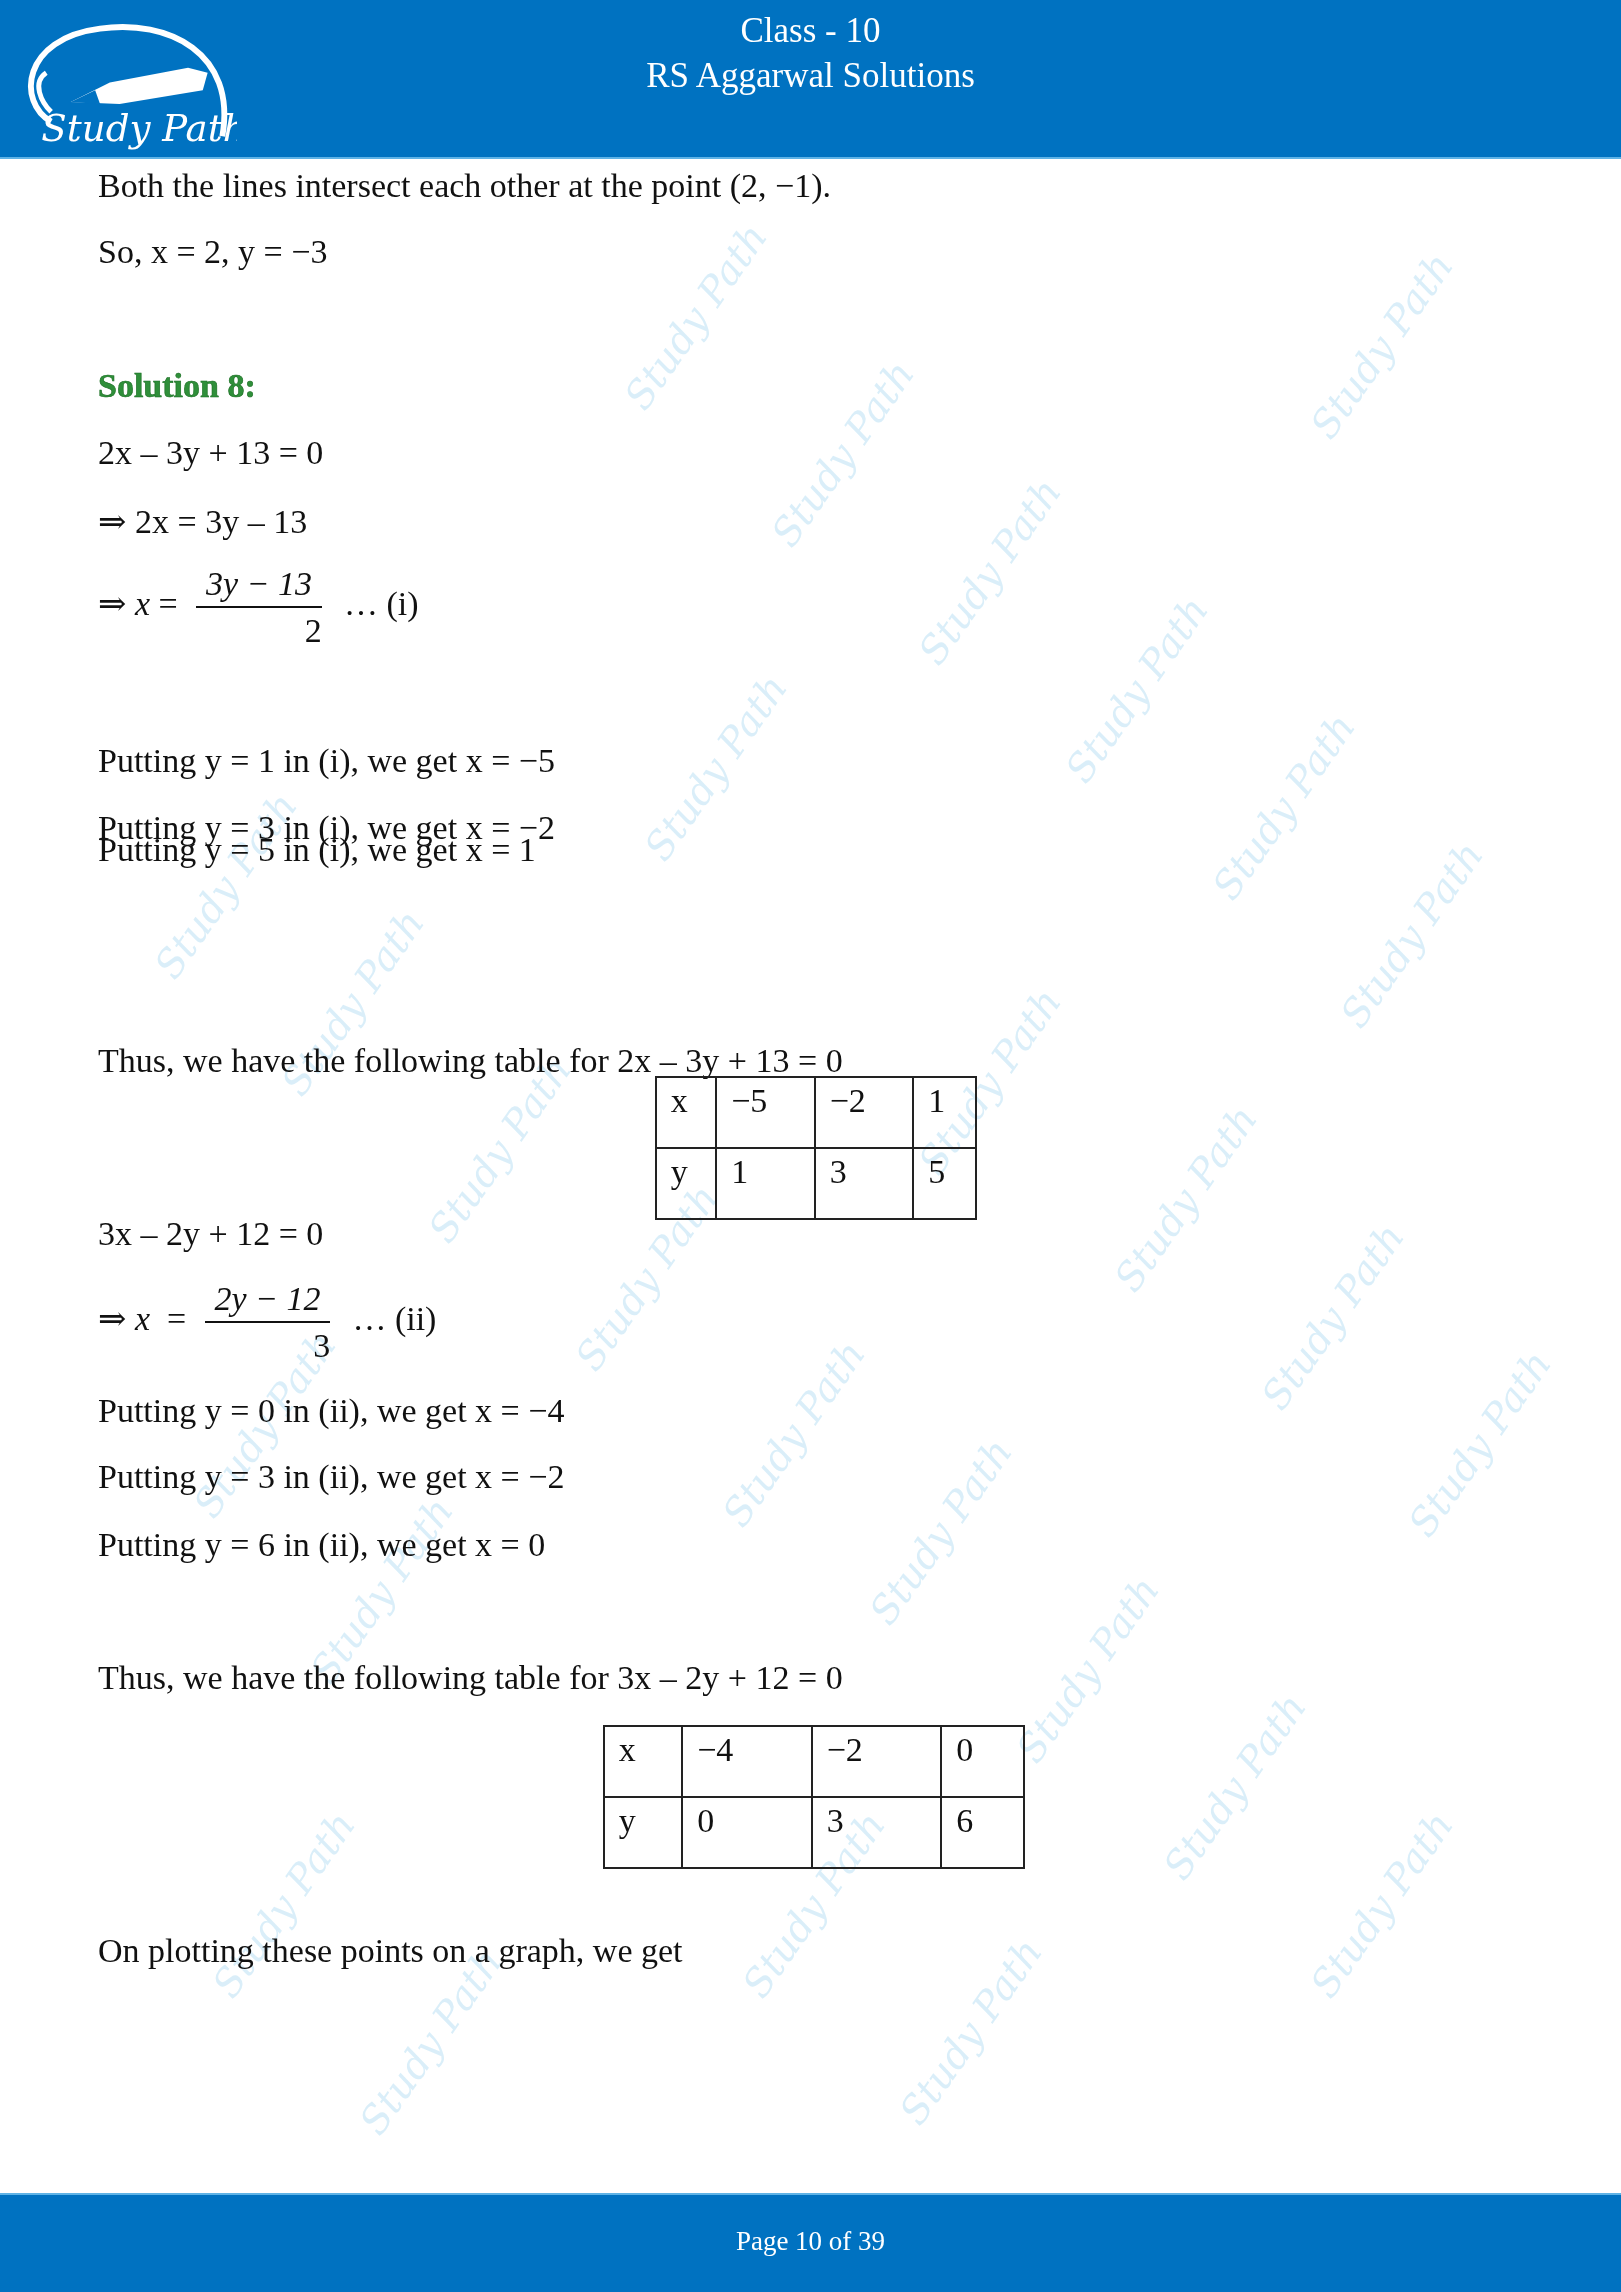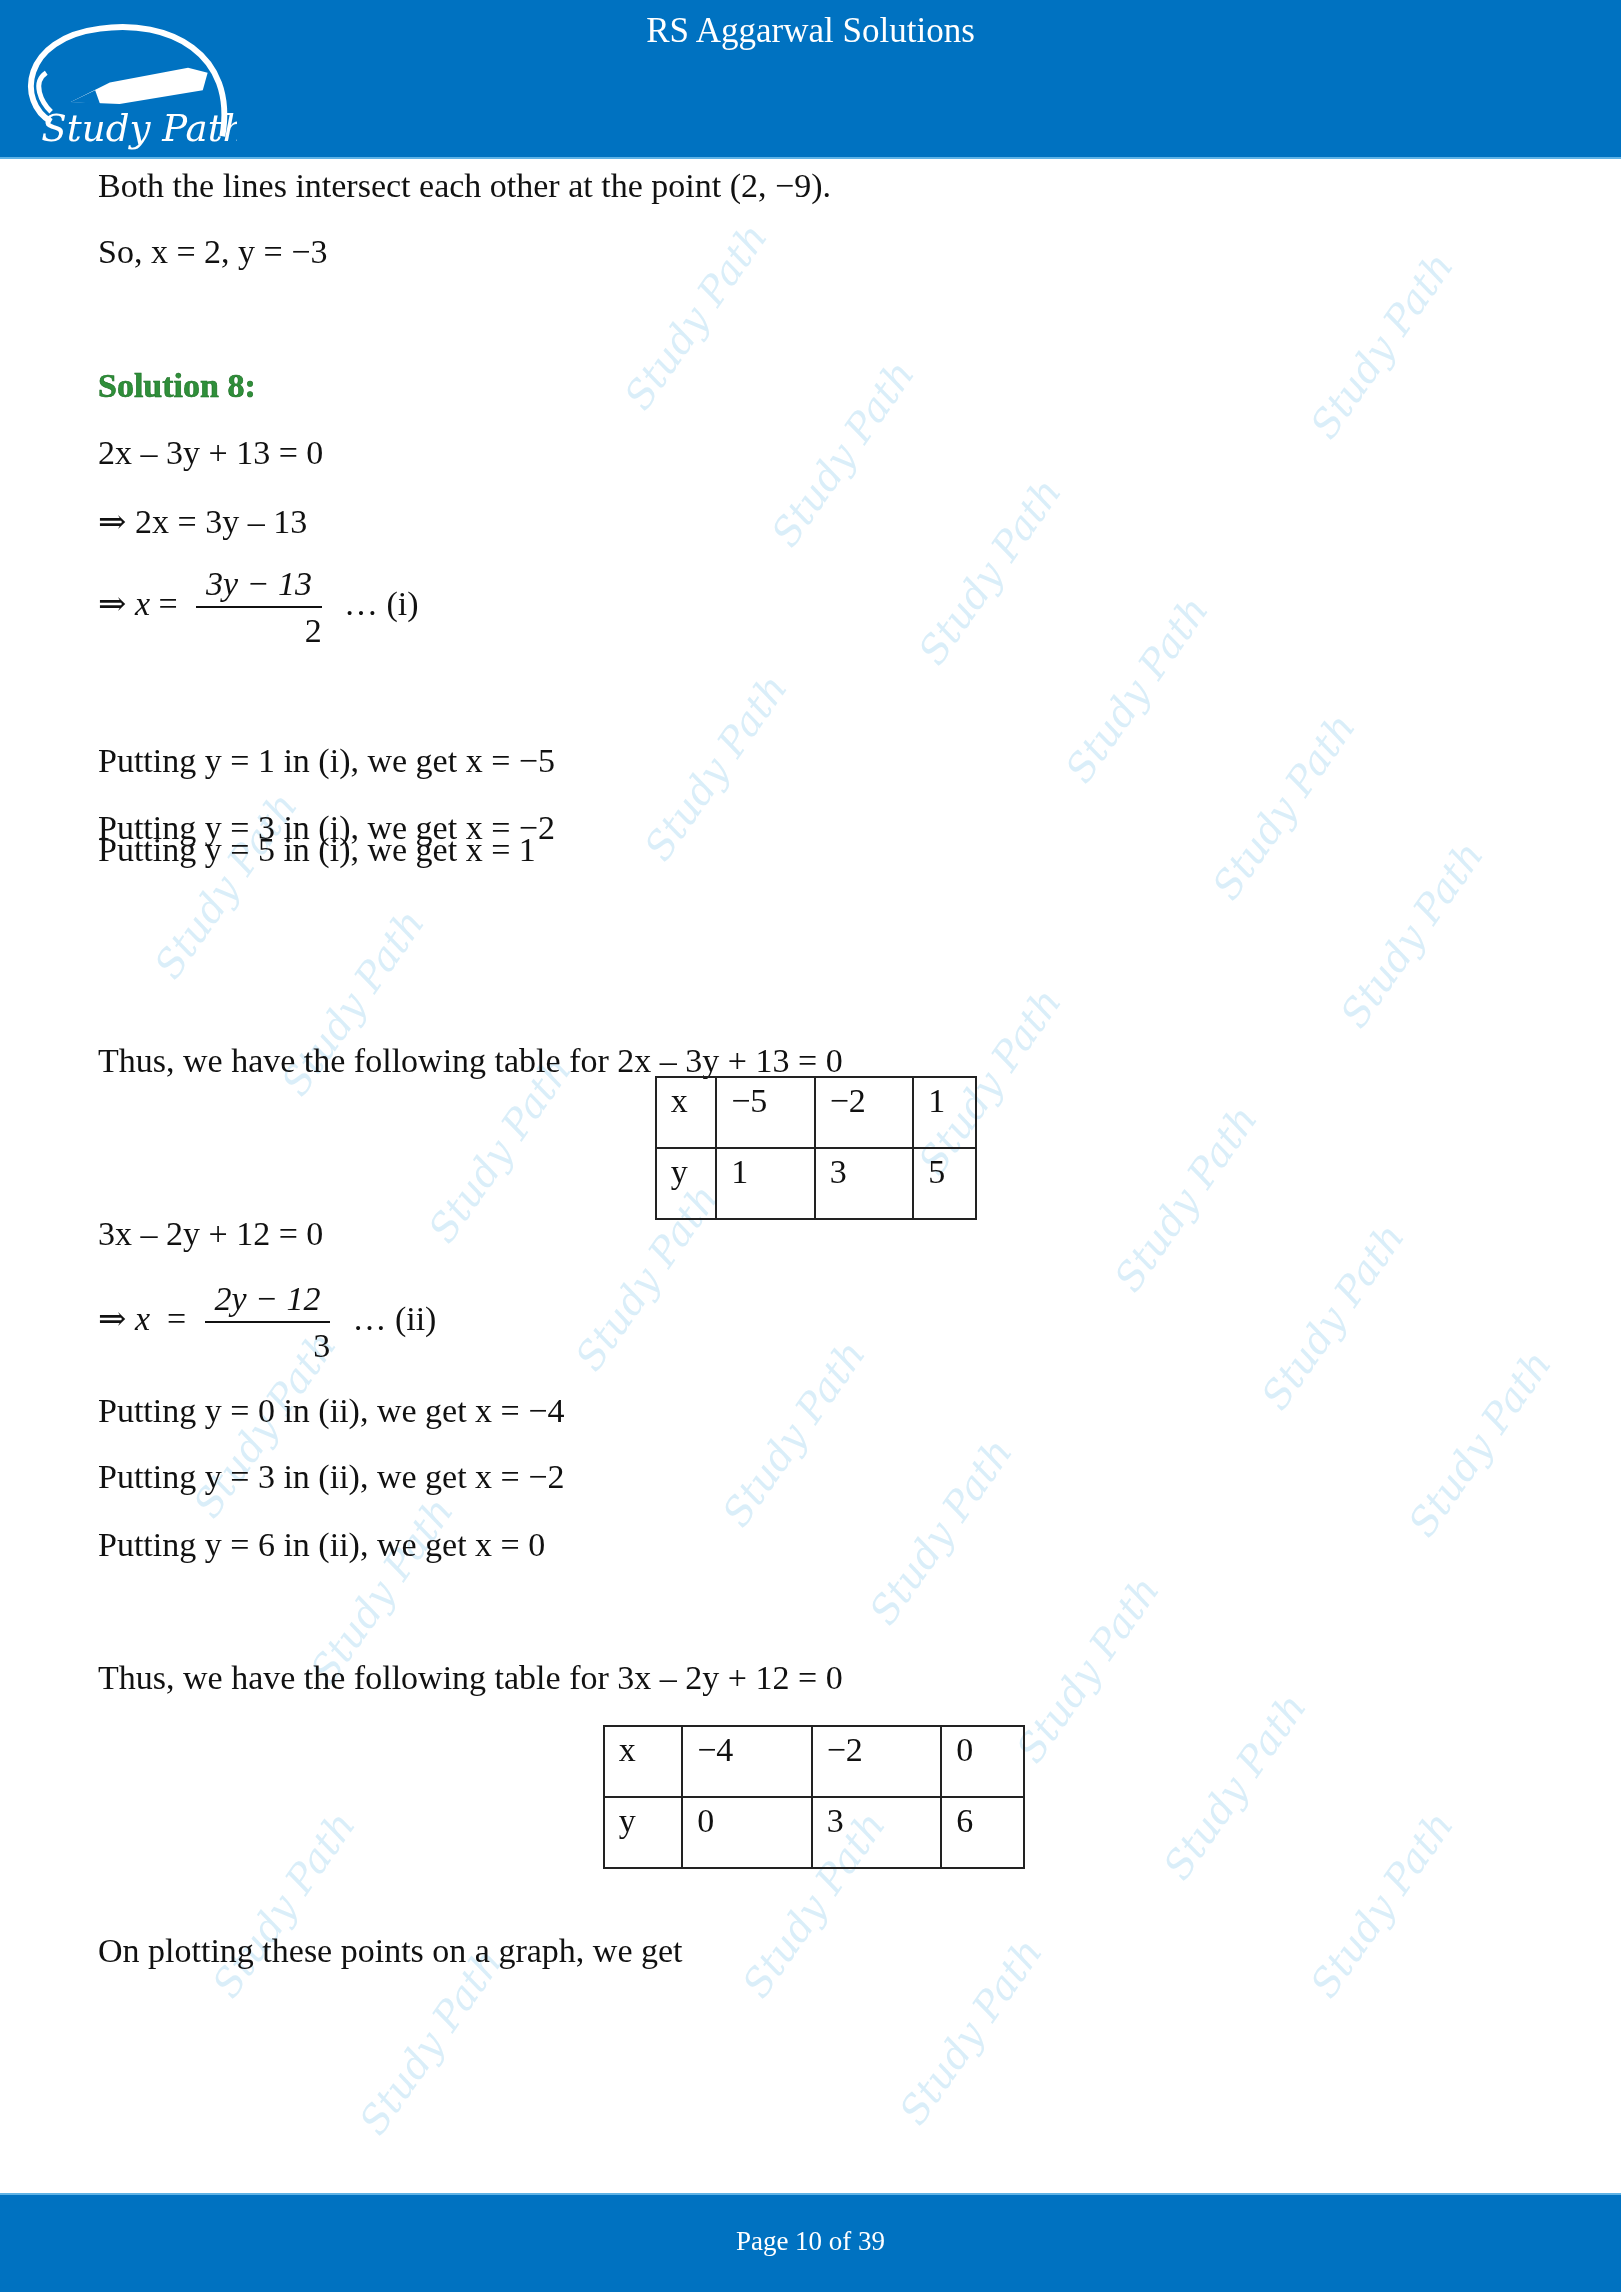--- a/index.html
+++ b/index.html
@@ -52,20 +52,21 @@
 
 <div class="header">
   <svg class="logo" viewBox="0 0 230 140">
     <path d="M40 110 C5 90, 10 25, 90 15 C160 5, 230 40, 215 125" fill="none" stroke="#fff" stroke-width="6"></path>
     <path d="M40 100 C30 90, 20 70, 35 60" fill="none" stroke="#fff" stroke-width="5"></path>
     <polygon points="60,90 100,70 180,55 200,60 195,78 110,92" fill="#fff"></polygon>
     <polygon points="60,90 85,78 90,92" fill="#0072c1"></polygon>
     <text x="30" y="130" fill="#fff" font-size="38" font-style="italic" font-family="DejaVu Serif, serif">Study Path</text>
   </svg>
   <div class="titles">
+    <div>Class - 10</div>
     <div>RS Aggarwal Solutions</div>
   </div>
 </div>
 
 <div>
   <span class="watermark" style="left:588px;top:294px">Study Path</span>
   <span class="watermark" style="left:1274px;top:323px">Study Path</span>
   <span class="watermark" style="left:735px;top:431px">Study Path</span>
   <span class="watermark" style="left:882px;top:549px">Study Path</span>
   <span class="watermark" style="left:1029px;top:667px">Study Path</span>
@@ -87,21 +88,21 @@
   <span class="watermark" style="left:980px;top:1647px">Study Path</span>
   <span class="watermark" style="left:1127px;top:1764px">Study Path</span>
   <span class="watermark" style="left:176px;top:1882px">Study Path</span>
   <span class="watermark" style="left:706px;top:1882px">Study Path</span>
   <span class="watermark" style="left:1274px;top:1882px">Study Path</span>
   <span class="watermark" style="left:323px;top:2019px">Study Path</span>
   <span class="watermark" style="left:863px;top:2009px">Study Path</span>
 </div>
 
 <div class="content">
-  <div class="line" style="top:167px">Both the lines intersect each other at the point (2, −9).</div>
+  <div class="line" style="top:167px">Both the lines intersect each other at the point (2, −1).</div>
   <div class="line" style="top:233px">So, x = 2, y = −3</div>
 
   <div class="line sol-title" style="top:367px">Solution 8:</div>
 
   <div class="line" style="top:434px">2x – 3y + 13 = 0</div>
   <div class="line" style="top:501px">⇒ 2x = 3y – 13</div>
   <div class="line" style="top:561px">
     <span>⇒</span>
     <span class="it">x</span>
     <span>=</span>

